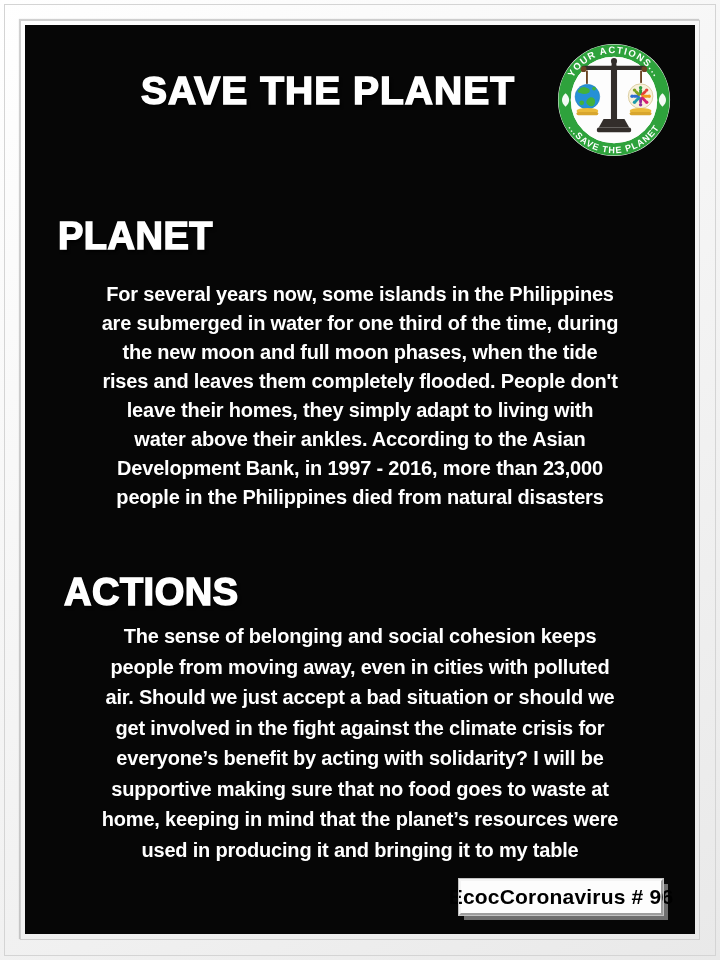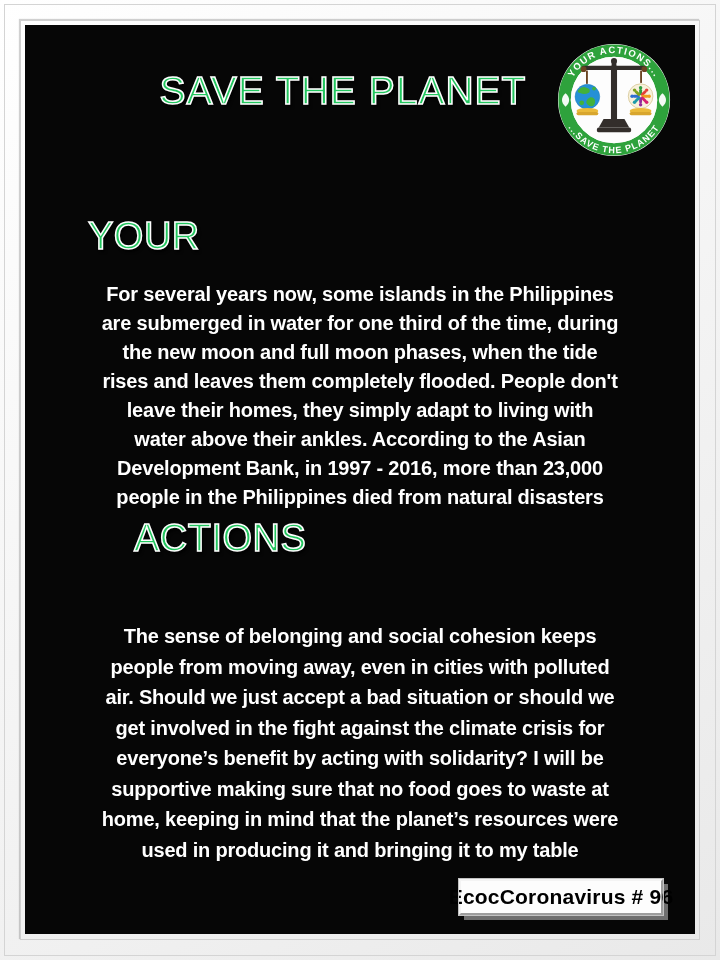--- a/index.html
+++ b/index.html
@@ -24,41 +24,40 @@
     border: 1px solid #cfcfcf;
     box-shadow: -1px -1px 1px rgba(0,0,0,0.18);
     pointer-events: none;
   }
   .content {
     position: absolute;
     left: 25px; top: 25px; right: 25px; bottom: 26px;
     background: var(--page_black, #060606);
   }
   .outline-text {
-    font-weight: 400;
-    color: #22c55e;
+    font-weight: 700;
+    color: #ffffff;
     -webkit-text-stroke: 1.5px #ffffff;
     text-shadow: 2px 3px 3px rgba(0,0,0,0.9);
     white-space: pre;
-    padding-left: 30px;
   }
   .title {
     position: absolute;
     left: 0; right: 64px; top: 44px;
     text-align: center;
     font-size: 39px;
     letter-spacing: 1px;
   }
   .heading {
     position: absolute;
     font-size: 38px;
     letter-spacing: 0.5px;
   }
   .facts-heading  { left: 33px; top: 190px; }
-  .actions-heading{ left: 39px; top: 492px; margin-left: 40px; }
+  .actions-heading{ left: 39px; top: 546px; }
   .body-text {
     position: absolute;
     left: 0; right: 0;
     text-align: center;
     font-weight: 700;
     color: var(--text_white, #ffffff);
     white-space: pre;
     font-size: 20px;
     letter-spacing: -0.2px;
   }
@@ -162,21 +161,21 @@
           <circle cx="79" cy="56" r="1.8" fill="#2f6fd0"></circle>
             <line x1="81.2" y1="56" x2="85.5" y2="56" stroke="#2f6fd0" stroke-width="3" stroke-linecap="round"></line>
           <circle cx="81.6" cy="49.6" r="1.8" fill="#7da21f"></circle>
             <line x1="83.2" y1="51.2" x2="86.2" y2="54.2" stroke="#7da21f" stroke-width="3" stroke-linecap="round"></line>
           <ellipse cx="88" cy="71.5" rx="11.5" ry="3.2" fill="#eaba3a"></ellipse>
           <rect x="76.5" y="72.5" width="23" height="3.5" rx="1.75" fill="#d8a62e"></rect>
         </g>
       </svg>
     </div>
 
-    <div class="heading outline-text facts-heading">YOUR</div>
+    <div class="heading outline-text facts-heading">PLANET</div>
     <div class="body-text facts-text">For several years now, some islands in the Philippines
 are submerged in water for one third of the time, during
 the new moon and full moon phases, when the tide
 rises and leaves them completely flooded. People don't
 leave their homes, they simply adapt to living with
 water above their ankles. According to the Asian
 Development Bank, in 1997 - 2016, more than 23,000
 people in the Philippines died from natural disasters</div>
 
     <div class="heading outline-text actions-heading">ACTIONS</div>

